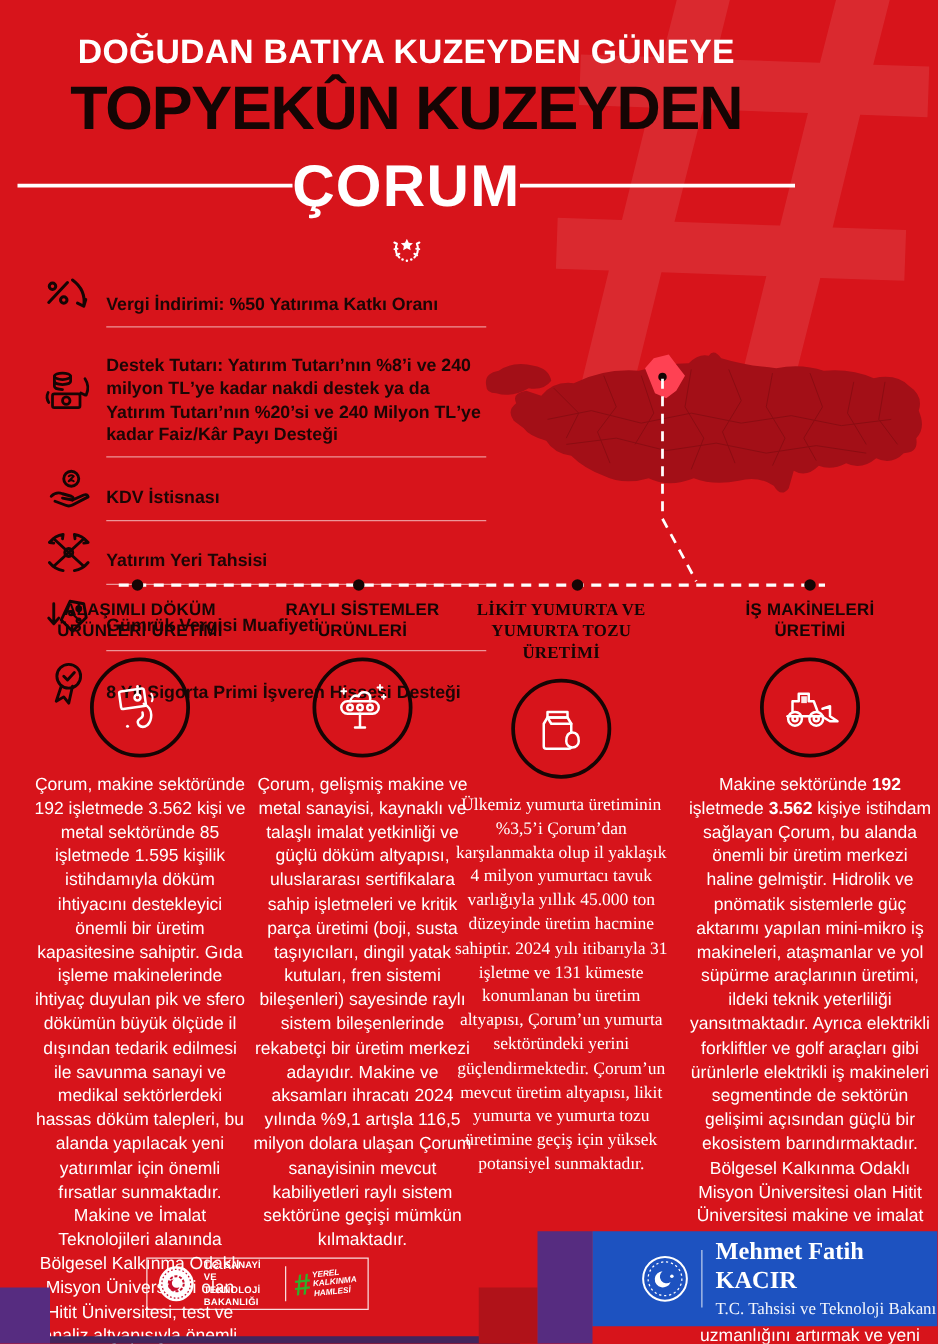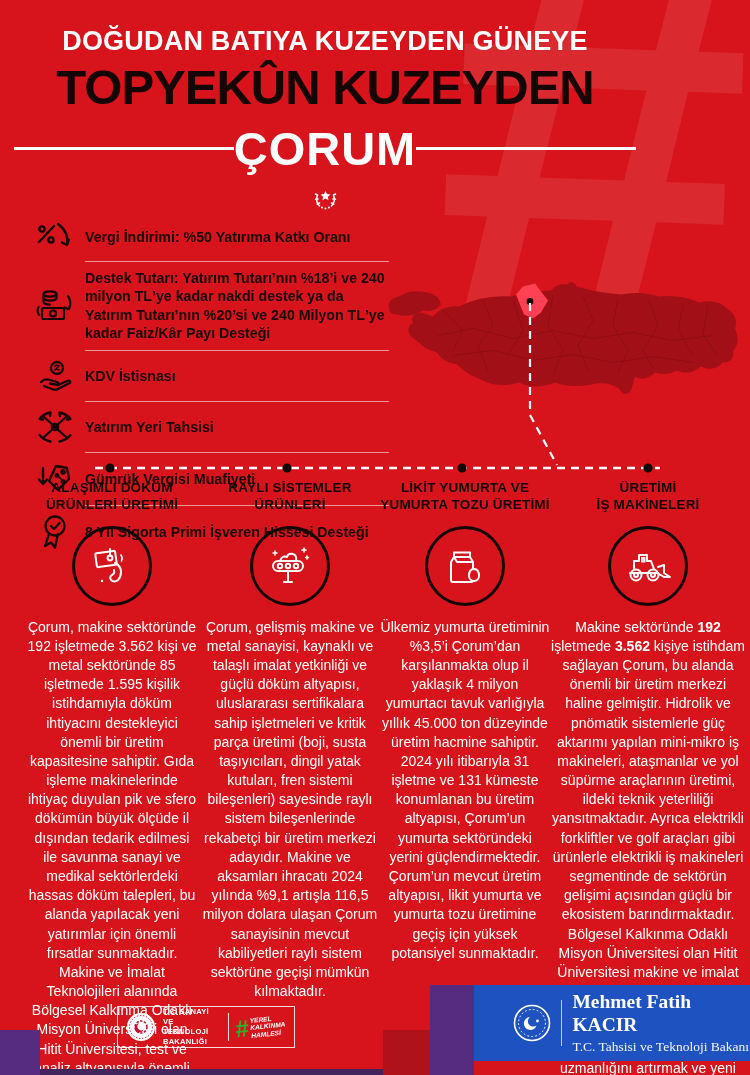--- a/index.html
+++ b/index.html
@@ -21,37 +21,37 @@
   .city-row{display:flex;align-items:center;margin:6px 14px 0 14px;}
   .city-row .rule{flex:1;height:3px;background:#fff;}
   .city{color:#fff;font-size:47px;font-weight:900;letter-spacing:1px;}
   .sub-row{display:flex;justify-content:center;align-items:center;gap:9px;margin-top:10px;}
   .sub{color:#fff;font-size:23px;font-weight:800;}
 
   
   .supports{position:absolute;left:35px;top:213px;width:354px;}
   .sup-item{display:flex;align-items:center;gap:10px;padding:7px 0;}
   .sup-ico{width:40px;min-width:40px;display:flex;justify-content:center;}
-  .sup-txt{font-size:14.2px;line-height:1.3;font-weight:700;color:#1c0605;}
+  .sup-txt{font-size:14.2px;line-height:1.3;font-weight:700;color:#1c0605;margin-top:15px;}
   .sup-txt .rich-b{font-weight:900;}
   .sup-sep{height:1px;background:rgba(255,255,255,.55);margin-left:50px;}
 
   
   .map{position:absolute;left:383px;top:248px;width:360px;height:180px;}
 
   
   .col{position:absolute;text-align:center;}
   .col-t{font-size:13.5px;font-weight:800;color:#150504;line-height:1.25;letter-spacing:.2px;}
   .col-circle{width:74px;height:74px;border:3px solid #150504;border-radius:50%;
               margin:12px auto 12px auto;display:flex;align-items:center;justify-content:center;}
   .col-b{color:#fff;font-size:14px;line-height:1.37;font-weight:500;}
   .col-b .rich-b{font-weight:700;}
   #col1{left:26px;top:480px;width:172px;}
   #col2{left:202px;top:480px;width:176px;}
-  #col3{left:380px;top:480px;width:170px;}
+  #col3{left:364px;top:480px;width:170px;font-family:Liberation Serif, serif;}
   #col4{left:550px;top:480px;width:196px;}
 
   
   .blk{position:absolute;}
   .blk-purple-left{left:0;top:1030px;width:40px;height:45px;background:#562c80;}
   .blk-bottom-strip{left:40px;top:1069px;width:376px;height:6px;background:#42255c;}
   .blk-darkred{left:383px;top:1030px;width:47px;height:45px;background:#b01219;}
   .blk-purple-mid{left:430px;top:985px;width:44px;height:90px;background:#562c80;}
   .blk-blue{left:474px;top:985px;width:276px;height:76px;background:#1d52c0;
             display:flex;align-items:center;padding-left:38px;box-sizing:border-box;}
@@ -123,21 +123,21 @@
         <span class="sup-ico">
           <svg width="40" height="38" viewBox="0 0 40 38" fill="none" stroke="#150504" stroke-width="2.2" stroke-linecap="round" stroke-linejoin="round">
             <ellipse cx="15" cy="7" rx="6.5" ry="2.6"></ellipse>
               <path d="M8.5 7 v4 c0 1.5 2.9 2.6 6.5 2.6 s6.5 -1.1 6.5 -2.6 v-4"></path>
             <path d="M8.5 11 v4 c0 1.5 2.9 2.6 6.5 2.6"></path>
             <rect x="7" y="21" width="22" height="11" rx="1.5"></rect>
               <circle cx="18" cy="26.5" r="3"></circle>
             <path d="M33 9 q4 6 1 13 M33 22 l-3.4 -1.6 M3.5 20 q-2 4 .5 8"></path>
           </svg>
         </span>
-        <span class="sup-txt"><span>Destek Tutarı: Yatırım Tutarı’nın </span><span class="rich-b">%18’i</span><span> ve </span><span class="rich-b">240 milyon TL</span><span>’ye kadar nakdi destek ya da Yatırım Tutarı’nın </span><span class="rich-b">%20’si</span><span> ve </span><span class="rich-b">240 Milyon TL</span><span>’ye kadar Faiz/Kâr Payı Desteği</span></span>
+        <span class="sup-txt"><span>Destek Tutarı: Yatırım Tutarı’nın </span><span class="rich-b">%8’i</span><span> ve </span><span class="rich-b">240 milyon TL</span><span>’ye kadar nakdi destek ya da Yatırım Tutarı’nın </span><span class="rich-b">%20’si</span><span> ve </span><span class="rich-b">240 Milyon TL</span><span>’ye kadar Faiz/Kâr Payı Desteği</span></span>
       </div>
       <div class="sup-sep"></div>
 
       <div class="sup-item">
         <span class="sup-ico">
           <svg width="38" height="36" viewBox="0 0 38 36" fill="none" stroke="#150504" stroke-width="2.3" stroke-linecap="round" stroke-linejoin="round">
             <circle cx="21" cy="10" r="6"></circle>
               <path d="M19 8 q2 -1.5 4 0 q-2 1.8 -4 4 q2 -1.5 4 0" stroke-width="1.6"></path>
             <path d="M5 24 q4 -4 9 -2 l7 2 q2.5 1 1 3 l-8 -1.5"></path>
             <path d="M22 27 l9 -4 q3 -1 3.5 1.5 L22 31 q-3 1.5 -6 0 l-8 -3"></path>
@@ -267,22 +267,22 @@
           <path d="M12 14 l3 5 h16"></path>
             <path d="M12 9.5 h16 v4.5 h-16 Z"></path>
           <path d="M27 33 q0 -7 5 -7 q5 0 5 7 a5 5 0 0 1 -10 0 Z" fill="#d7141b"></path>
         </svg>
       </div>
       <div class="col-b"><span>Ülkemiz yumurta üretiminin %3,5’i Çorum’dan karşılanmakta olup il yaklaşık 4 milyon yumurtacı tavuk varlığıyla yıllık 45.000 ton düzeyinde üretim hacmine sahiptir. 2024 yılı itibarıyla 31 işletme ve 131 kümeste konumlanan bu üretim altyapısı, Çorum’un yumurta sektöründeki yerini güçlendirmektedir. Çorum’un mevcut üretim altyapısı, likit yumurta ve yumurta tozu üretimine geçiş için yüksek potansiyel sunmaktadır.</span></div>
     </div>
 
     <div class="col" id="col4">
       <div class="col-t">
+        <div>İŞ MAKİNELERİ</div>
         <div>ÜRETİMİ</div>
-        <div>İŞ MAKİNELERİ</div>
       </div>
       <div class="col-circle">
         <svg width="48" height="46" viewBox="0 0 48 46" fill="none" stroke="#fff" stroke-width="2" stroke-linecap="round" stroke-linejoin="round">
           <path d="M10 26 v-8 h5 v-6 h8 v6 h4 l3 8"></path>
           <rect x="17" y="14" width="4.5" height="5.5" fill="#fff" stroke="none" opacity=".9"></rect>
           <path d="M6 30 h28"></path>
           <circle cx="12" cy="32" r="5.5"></circle>
             <circle cx="12" cy="32" r="2"></circle>
           <circle cx="29" cy="32" r="5.5"></circle>
             <circle cx="29" cy="32" r="2"></circle>

